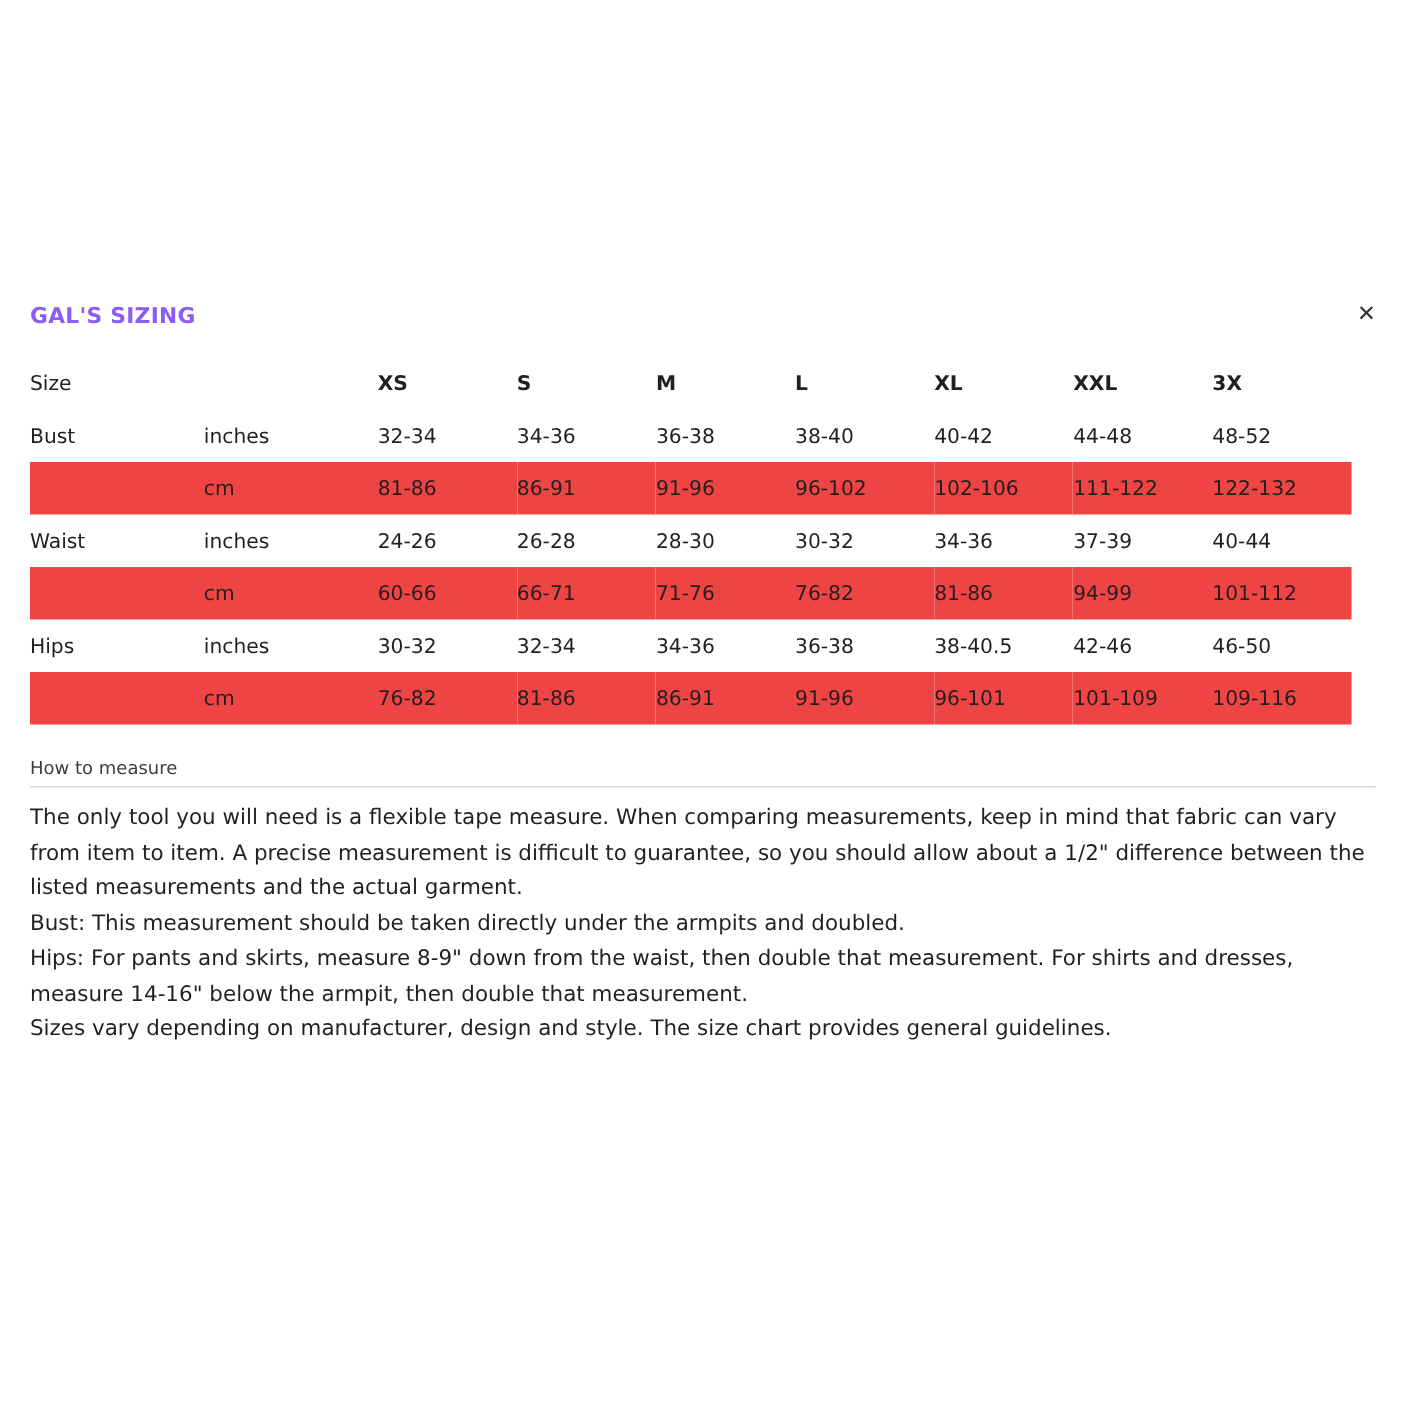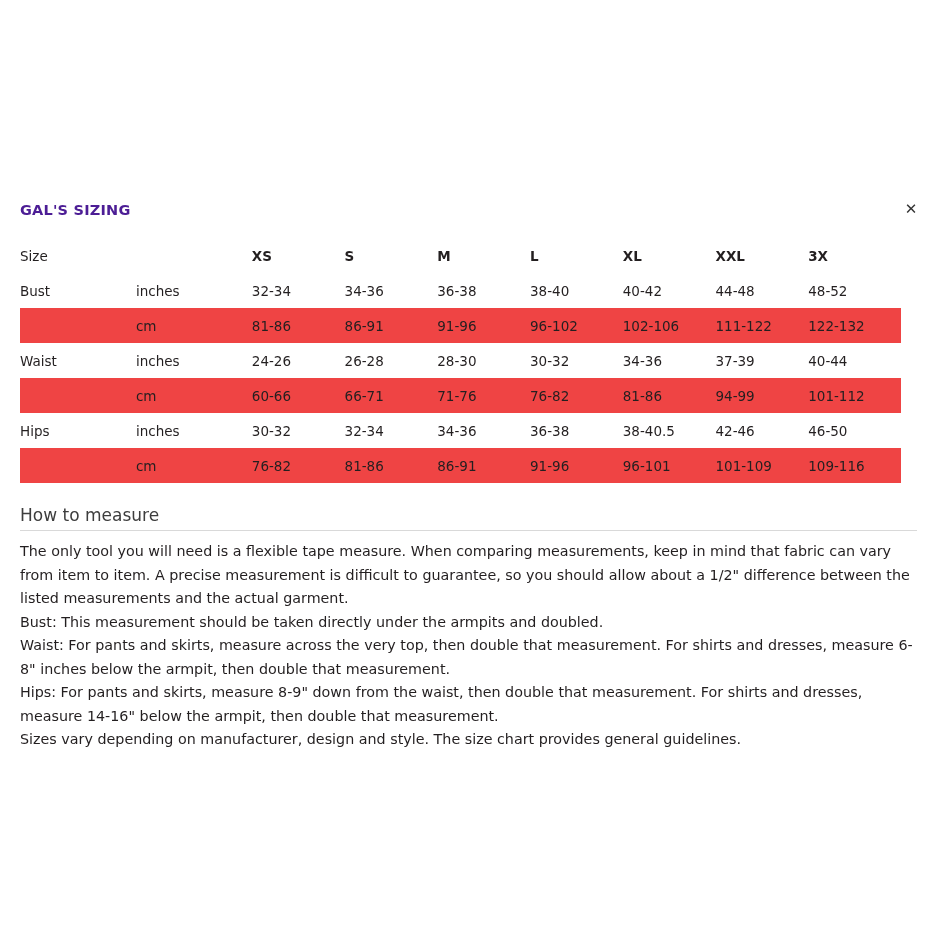--- a/index.html
+++ b/index.html
@@ -27,21 +27,21 @@
     width: 905px;
   }
   .panel-header {
     position: relative;
     height: 28px;
   }
   .panel-title {
     font-size: 14.5px;
     font-weight: bold;
     letter-spacing: 0.2px;
-    color: #4c1d95;
+    color: #8b5cf6;
   }
   .close-icon {
     position: absolute;
     right: 6px;
     top: 1px;
     width: 16px;
     height: 16px;
     line-height: 16px;
     text-align: center;
     font-size: 15px;
@@ -79,21 +79,21 @@
   td.val-cell  { padding-left: 4px; }
   .head-size {
     font-weight: bold;
     font-size: 13.5px;
   }
 
   .how-wrap {
     margin-top: 22px;
   }
   .how-title {
-    font-size: 17px;
+    font-size: 12px;
     color: #3d3d3d;
     padding-bottom: 5px;
   }
   .divider {
     height: 1px;
     background: #d9d9d9;
     width: 897px;
   }
   .body-copy {
     margin-top: 9px;
@@ -213,20 +213,19 @@
         </tr>
       </tbody>
     </table>
 
     <div class="how-wrap">
       <div class="how-title">How to measure</div>
       <div class="divider"></div>
       <div class="body-copy">
         <p><span>The only tool you will need is a flexible tape measure. When comparing measurements, keep in mind that fabric can vary from item to item. A precise measurement is difficult to guarantee, so you should allow about a 1/2" difference between the listed measurements and the actual garment.</span></p>
         <p><b>Bust:</b><span> This measurement should be taken directly under the armpits and doubled.</span></p>
-        <p><b>Waist:</b><span> For pants and skirts, measure across the very top, then double that measurement. For shirts and dresses, measure 6-8" inches below the armpit, then double that measurement.</span></p>
         <p><b>Hips:</b><span> For pants and skirts, measure 8-9" down from the waist, then double that measurement. For shirts and dresses, measure 14-16" below the armpit, then double that measurement.</span></p>
         <p><b>Sizes vary depending on manufacturer, design and style</b><span>. The size chart provides general guidelines.</span></p>
       </div>
     </div>
 
   </div>
 </div>
 
 </body></html>

